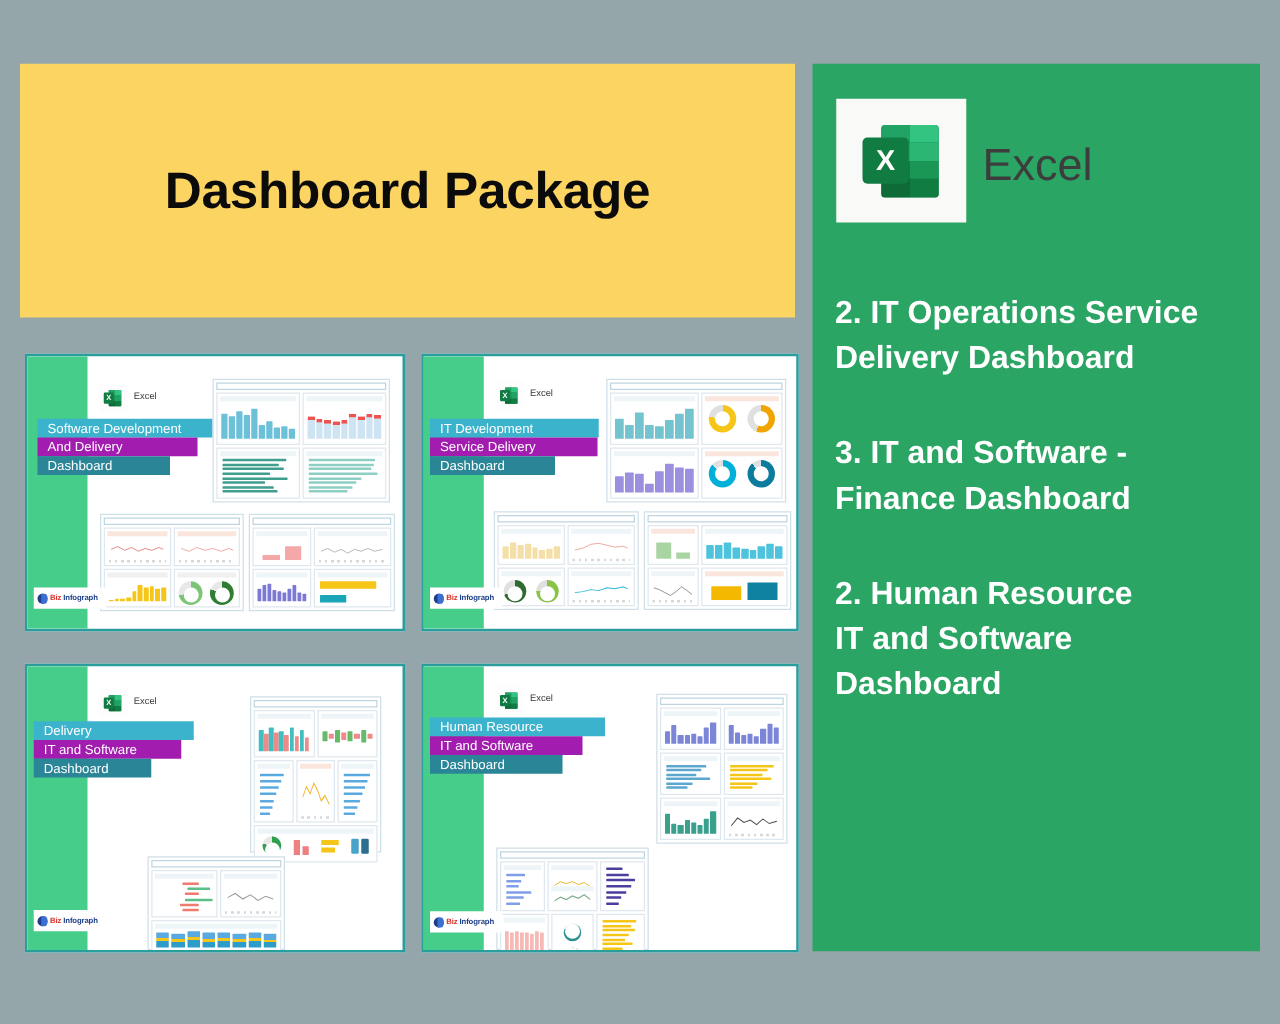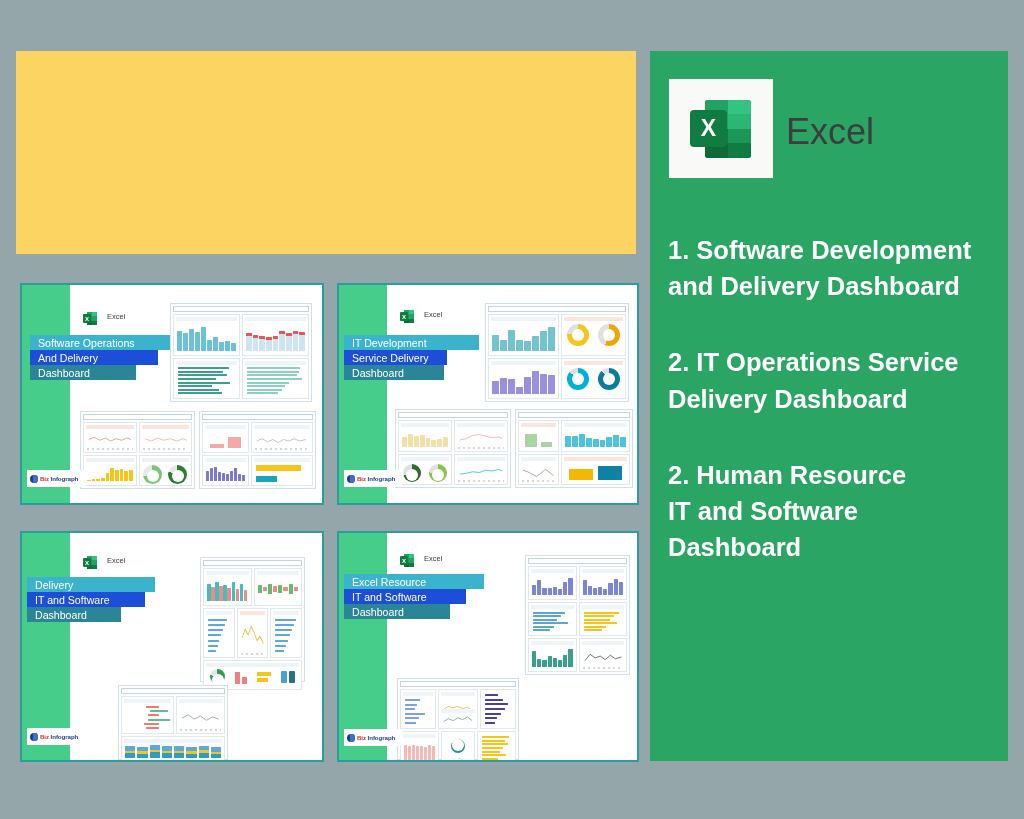--- a/index.html
+++ b/index.html
@@ -125,21 +125,21 @@
   .card-excel-word {
     position: absolute; font-size: 7.5px; color: #3a3a3a;
   }
   .label-bar {
     position: absolute; height: 15px;
     display: flex; align-items: center;
     color: #ffffff; font-size: 10.6px;
     padding-left: 8px; white-space: nowrap;
   }
   .lb1 { background: #3cb3cc; }
-  .lb2 { background: #1d4ed8; text-align: right; }
+  .lb2 { background: #a21caf; text-align: right; }
   .lb3 { background: #2a8596; }
   .card-logo {
     position: absolute; left: 5px;
     width: 58px; height: 17px; background: #ffffff;
     display: flex; align-items: center; gap: 2px;
     padding-left: 3px;
   }
   .logo-dot {
     width: 8px; height: 8px; border-radius: 50%;
     background: #1d3f8a; flex: none;
@@ -194,20 +194,21 @@
   .axis { position: absolute; left: 3px; right: 3px; bottom: 2px; height: 2px;
           background: repeating-linear-gradient(90deg,#d8d8d8 0 2px,transparent 2px 5px); }
 </style>
 </head>
 <body>
 
 <div class="page">
 
   <div class="title-banner">
     <div class="title-text">
+      <div>Dashboard Package</div>
     </div>
   </div>
 
   <div class="right-panel">
 
     <div class="excel-badge">
       <div class="excel-logo-wrap">
         <div class="excel-sheet">
           <span class="q q1"></span>
             <span class="q q2"></span>
@@ -217,24 +218,24 @@
             <span class="q q6"></span>
           <span class="q q7"></span>
             <span class="q q8"></span>
         </div>
         <div class="excel-tile">X</div>
       </div>
     </div>
     <div class="excel-word">Excel</div>
 
     <div class="panel-list">
-      <div class="panel-item">1. Software Development
-and Delivery Dashboard</div>
       <div class="panel-item">2. IT Operations Service
 Delivery Dashboard</div>
+      <div class="panel-item">3. IT and Software -
+Finance Dashboard</div>
       <div class="panel-item"> 2. Human Resource
  IT and Software
 Dashboard</div>
     </div>
   </div>
 
   <div class="card card-1">
     <div class="card-side"></div>
 
     <div class="card-excel" style="left:57px;top:22px;">
@@ -245,21 +246,21 @@
             <i class="c"></i>
             <i class="d"></i>
             <i class="e"></i>
             <i class="f"></i>
           </div>
         <div class="mini-tile">X</div>
       </div>
     </div>
     <div class="card-excel-word" style="left:85px;top:27px;">Excel</div>
 
-    <div class="label-bar lb1" style="left:8px;top:50px;width:148px;">Software Operations</div>
+    <div class="label-bar lb1" style="left:8px;top:50px;width:148px;">Software Development</div>
     <div class="label-bar lb2" style="left:8px;top:65px;width:128px;">And Delivery</div>
     <div class="label-bar lb3" style="left:8px;top:80px;width:106px;">Dashboard</div>
 
     <div class="mpanel" style="left:148px;top:18px;width:142px;height:99px;">
       <div class="mhead"></div>
       <div class="mgrid" style="grid-template-columns:1fr 1fr;grid-template-rows:1fr 1fr;">
         <div class="mchart">
           <div class="mtitle"></div>
           <div class="bars">
             <span style="height:72%;background:#6cc0d8"></span>
@@ -419,21 +420,21 @@
             <i class="d"></i>
             <i class="e"></i>
             <i class="f"></i>
           </div>
         <div class="mini-tile">X</div>
       </div>
     </div>
     <div class="card-excel-word" style="left:85px;top:25px;">Excel</div>
 
     <div class="label-bar lb1" style="left:5px;top:50px;width:135px;">IT Development</div>
-    <div class="label-bar lb2" style="left:5px;top:65px;width:103px;">Service Delivery</div>
+    <div class="label-bar lb2" style="left:5px;top:65px;width:134px;">Service Delivery</div>
     <div class="label-bar lb3" style="left:5px;top:80px;width:100px;"> Dashboard</div>
 
     <div class="mpanel" style="left:146px;top:18px;width:144px;height:99px;">
       <div class="mhead"></div>
       <div class="mgrid" style="grid-template-columns:1.1fr 1fr;grid-template-rows:1fr 1fr;">
         <div class="mchart">
           <div class="mtitle"></div>
           <div class="bars">
             <span style="height:58%;background:#74c4d0"></span>
               <span style="height:40%;background:#74c4d0"></span>
@@ -723,21 +724,21 @@
             <i class="c"></i>
             <i class="d"></i>
             <i class="e"></i>
             <i class="f"></i>
           </div>
         <div class="mini-tile">X</div>
       </div>
     </div>
     <div class="card-excel-word" style="left:85px;top:21px;">Excel</div>
 
-    <div class="label-bar lb1" style="left:5px;top:41px;width:140px;">Excel Resource</div>
+    <div class="label-bar lb1" style="left:5px;top:41px;width:140px;">Human Resource</div>
     <div class="label-bar lb2" style="left:5px;top:56px;width:122px;">IT and Software</div>
     <div class="label-bar lb3" style="left:5px;top:71px;width:106px;">Dashboard</div>
 
     <div class="mpanel" style="left:186px;top:22px;width:105px;height:120px;">
       <div class="mhead"></div>
       <div class="mgrid" style="grid-template-columns:1fr 1fr;grid-template-rows:1fr 1fr 1fr;">
         <div class="mchart">
           <div class="mtitle"></div>
           <div class="bars">
             <span style="height:48%;background:#7c86d8"></span>

